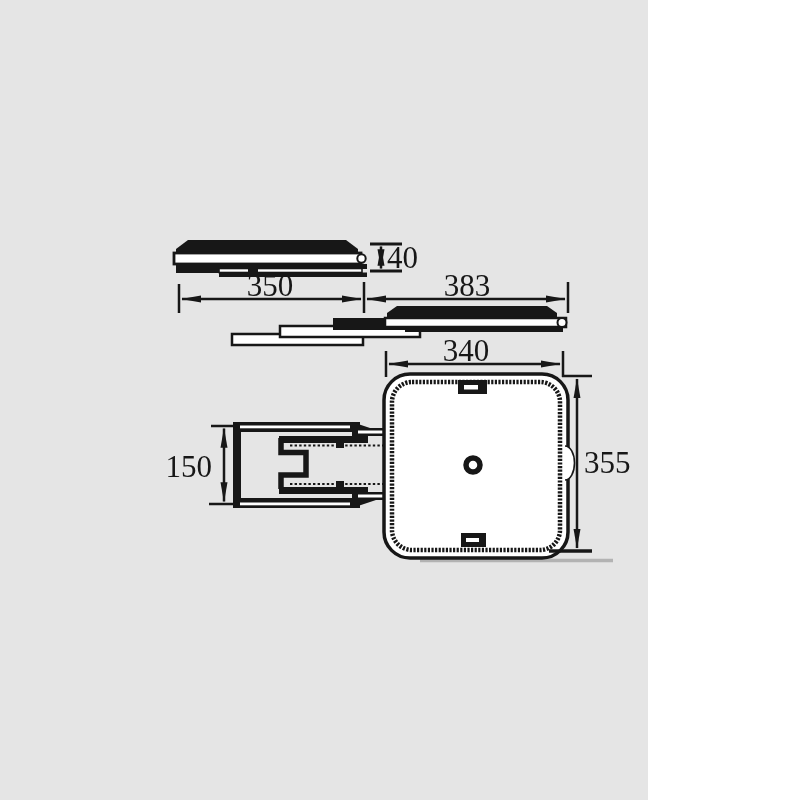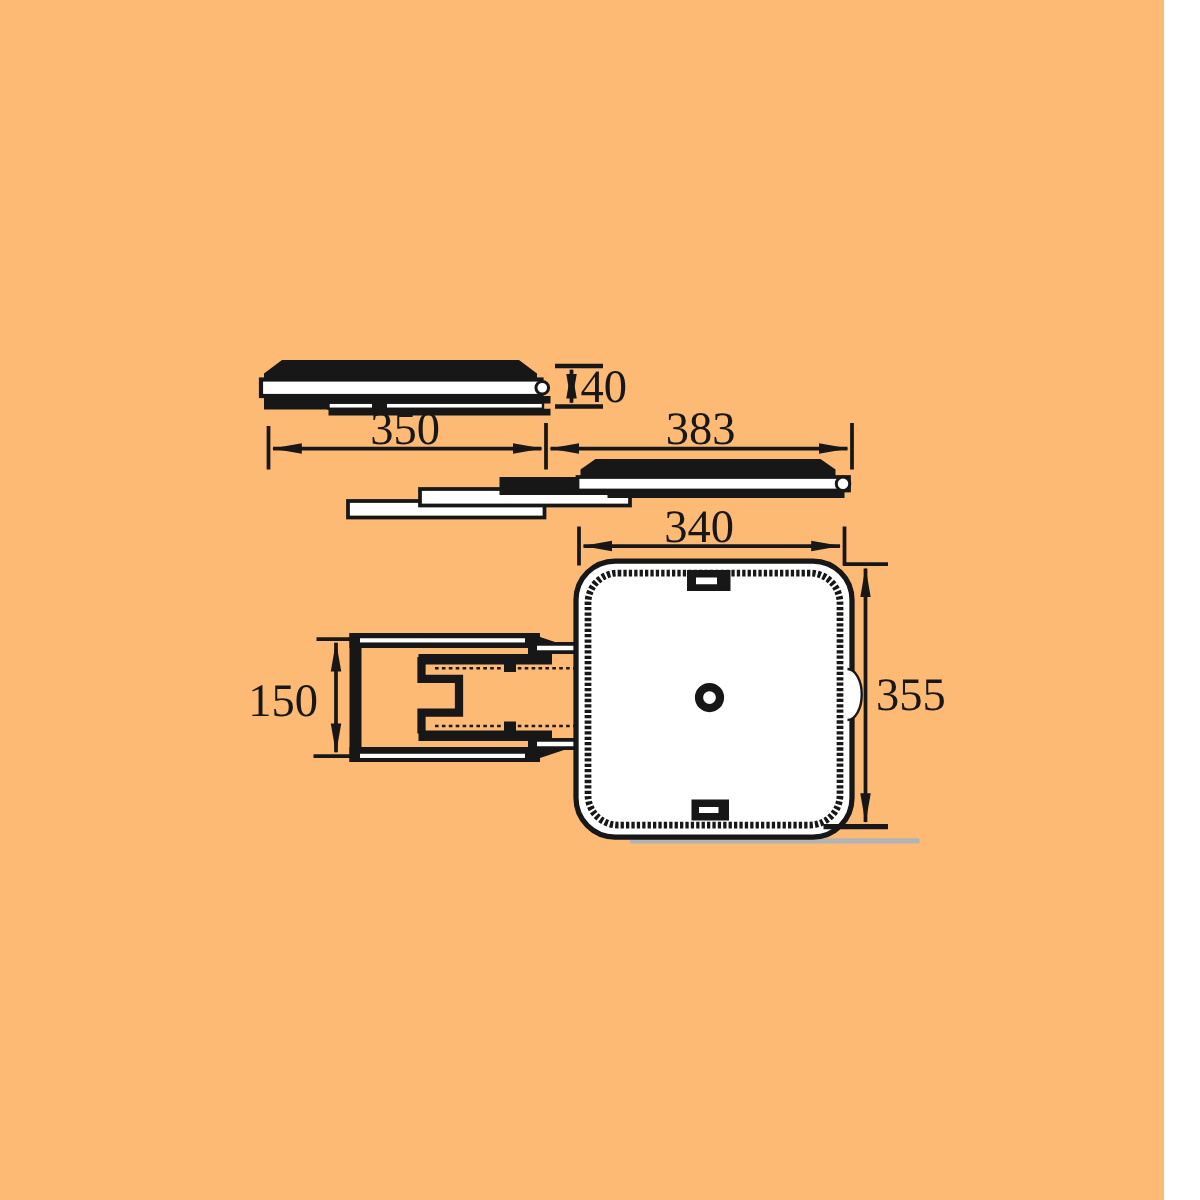--- a/index.html
+++ b/index.html
@@ -1,17 +1,17 @@
 <!DOCTYPE html>
 <html><head>
 <meta charset="utf-8">
 <style>
   html,body{margin:0;padding:0;background:#ffffff;}
   .canvas{
-    position:relative;width:776px;height:800px;background:#fdba74;overflow:hidden;
+    position:relative;width:648px;height:800px;background:#e5e5e5;overflow:hidden;
     font-family:"Liberation Serif","DejaVu Serif",serif;
   }
   svg text{
     font-family:"Liberation Serif","DejaVu Serif",serif;
     fill:#171717;
   }
   .dim-label{font-size:31px;}
 </style>
 </head>
 <body>

